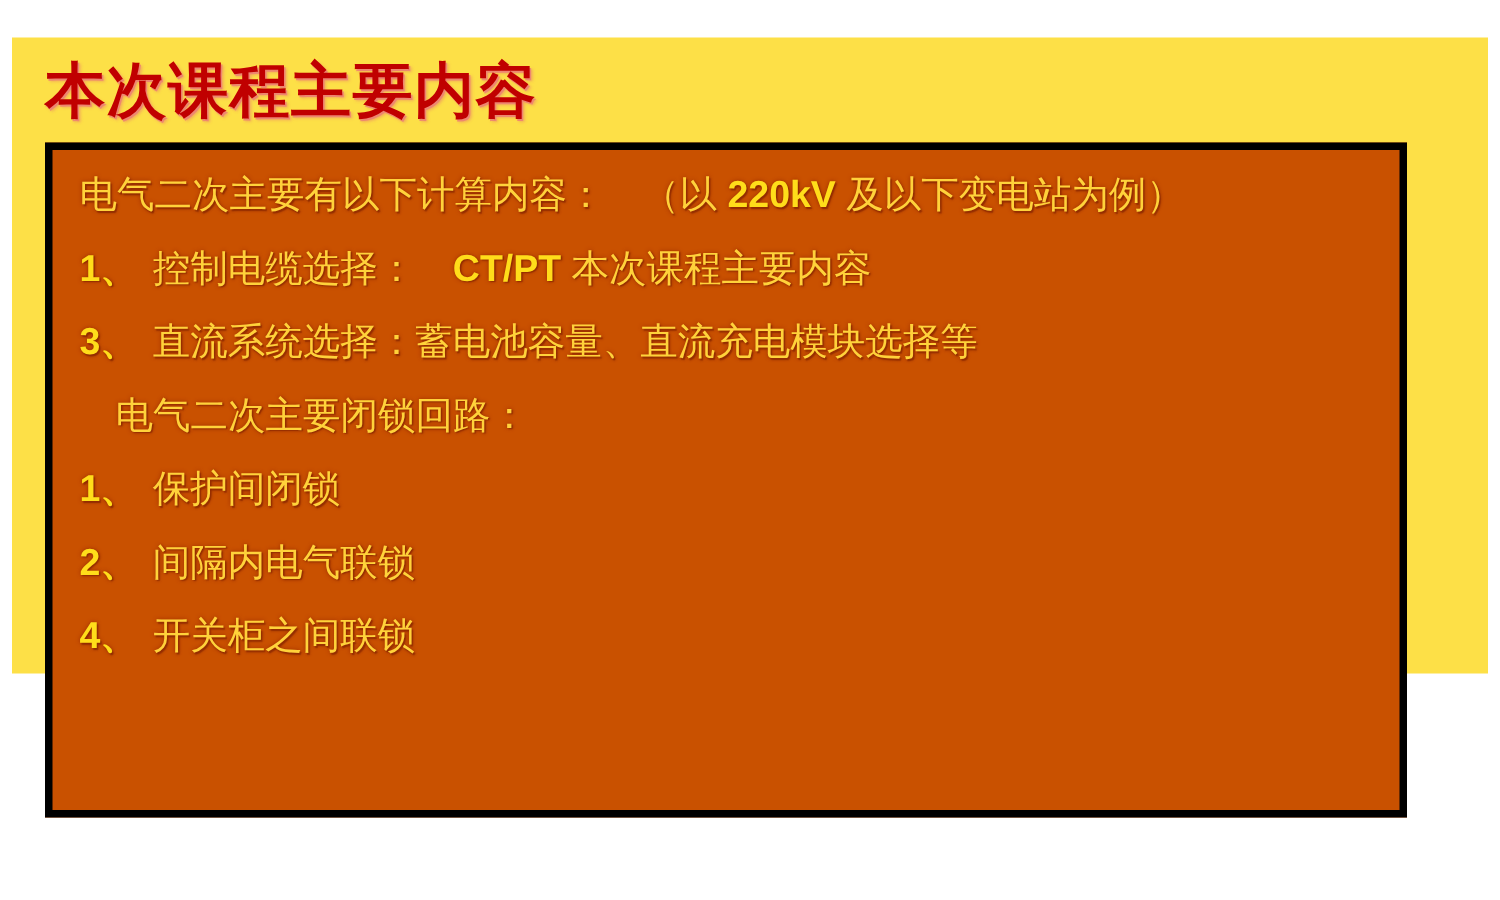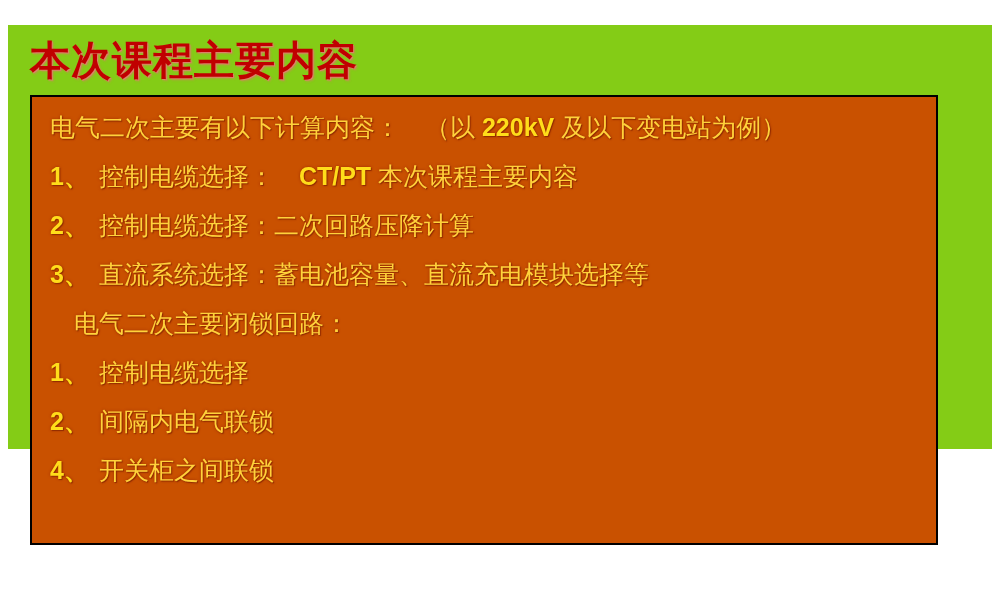--- a/index.html
+++ b/index.html
@@ -14,21 +14,21 @@
     font-family: "Liberation Sans", "DejaVu Sans", sans-serif;
   }
 
   
   .slide {
     position: absolute;
     left: 8px;
     top: 25px;
     width: 984px;
     height: 424px;
-    background: #84cc16;
+    background: #fde047;
     box-sizing: border-box;
   }
 
   
   .slide-title {
     position: absolute;
     left: 22px;
     top: 8px;
     font-size: 40px;
     font-weight: bold;
@@ -40,21 +40,21 @@
   }
 
   
   .content-panel {
     position: absolute;
     left: 22px;
     top: 70px;
     width: 908px;
     height: 450px;
     background: #c95100;
-    border: 2px solid #000000;
+    border: 5px solid #000000;
     box-sizing: border-box;
     padding: 6px 0 0 0;
     overflow: hidden;
   }
 
   .line {
     position: relative;
     height: 49px;
     line-height: 49px;
     white-space: nowrap;
@@ -92,21 +92,20 @@
 </head>
 <body>
 
 <div class="slide">
 
   <div class="slide-title">本次课程主要内容</div>
 
   <div class="content-panel" id="content-panel">
       <div class="line heading"><span class="txt">电气二次主要有以下计算内容：　（以 </span><span class="b">220kV</span><span class="txt"> 及以下变电站为例）</span></div>
       <div class="line numbered"><span class="num">1</span><span class="num sep">、</span><span class="txt">控制电缆选择：　</span><span class="b">CT/PT</span><span class="txt"> 本次课程主要内容</span></div>
-      <div class="line numbered"><span class="num">2</span><span class="num sep">、</span><span class="txt">控制电缆选择：二次回路压降计算</span></div>
       <div class="line numbered"><span class="num">3</span><span class="num sep">、</span><span class="txt">直流系统选择：蓄电池容量、直流充电模块选择等</span></div>
       <div class="line subheading"><span class="txt">电气二次主要闭锁回路：</span></div>
-      <div class="line numbered"><span class="num">1</span><span class="num sep">、</span><span class="txt">控制电缆选择</span></div>
+      <div class="line numbered"><span class="num">1</span><span class="num sep">、</span><span class="txt">保护间闭锁</span></div>
       <div class="line numbered"><span class="num">2</span><span class="num sep">、</span><span class="txt">间隔内电气联锁</span></div>
       <div class="line numbered"><span class="num">4</span><span class="num sep">、</span><span class="txt">开关柜之间联锁</span></div>
     </div>
 
 </div>
 
 </body></html>

